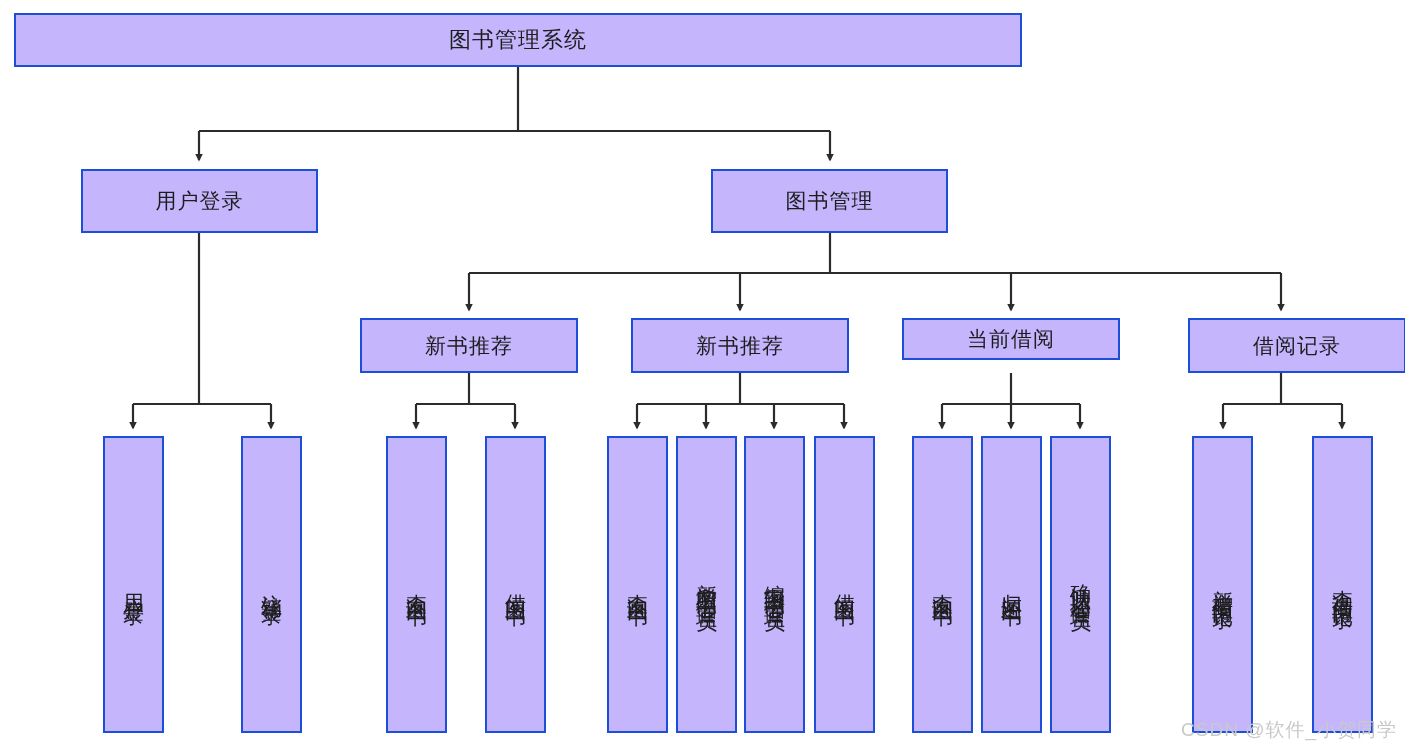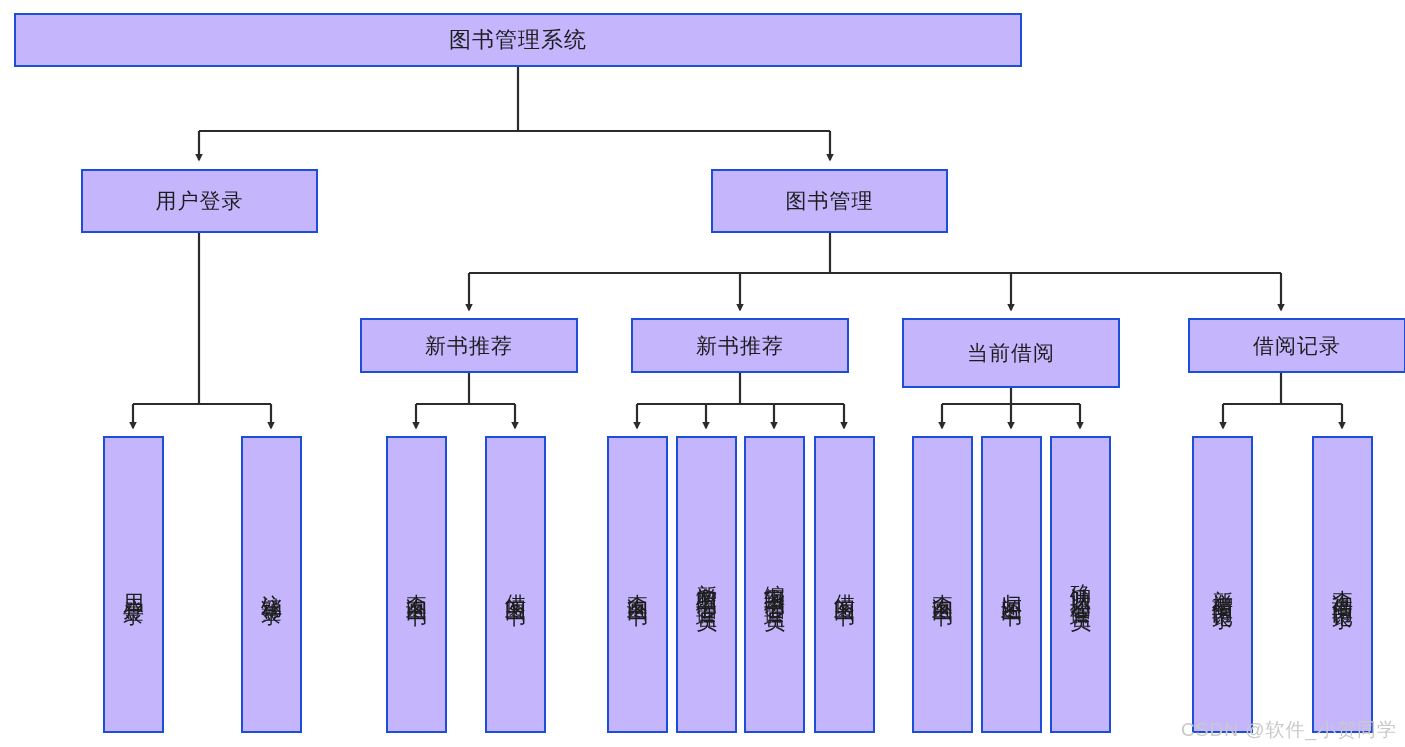--- a/index.html
+++ b/index.html
@@ -114,21 +114,21 @@
     </g>
   </svg>
 
   <div class="node h root" style="left:14px;top:13px;width:1008px;height:54px;">图书管理系统</div>
 
   <div class="node h" style="left:81px;top:169px;width:237px;height:64px;">用户登录</div>
   <div class="node h" style="left:711px;top:169px;width:237px;height:64px;">图书管理</div>
 
   <div class="node h" style="left:360px;top:318px;width:218px;height:55px;">新书推荐</div>
   <div class="node h" style="left:631px;top:318px;width:218px;height:55px;">新书推荐</div>
-  <div class="node h" style="left:902px;top:318px;width:218px;height:70px;">当前借阅</div>
+  <div class="node h" style="left:902px;top:318px;width:218px;height:42px;">当前借阅</div>
   <div class="node h" style="left:1172px;top:318px;width:218px;height:55px;margin-left:16px;">借阅记录</div>
 
   <div class="node v" style="left:103px;top:436px;width:61px;height:297px;">用户登录</div>
   <div class="node v" style="left:241px;top:436px;width:61px;height:297px;">注销登录</div>
 
   <div class="node v" style="left:386px;top:436px;width:61px;height:297px;">查询图书</div>
   <div class="node v" style="left:485px;top:436px;width:61px;height:297px;">借阅图书</div>
 
   <div class="node v" style="left:607px;top:436px;width:61px;height:297px;">查询图书</div>
   <div class="node v" style="left:676px;top:436px;width:61px;height:297px;">新增图书（管理员）</div>

